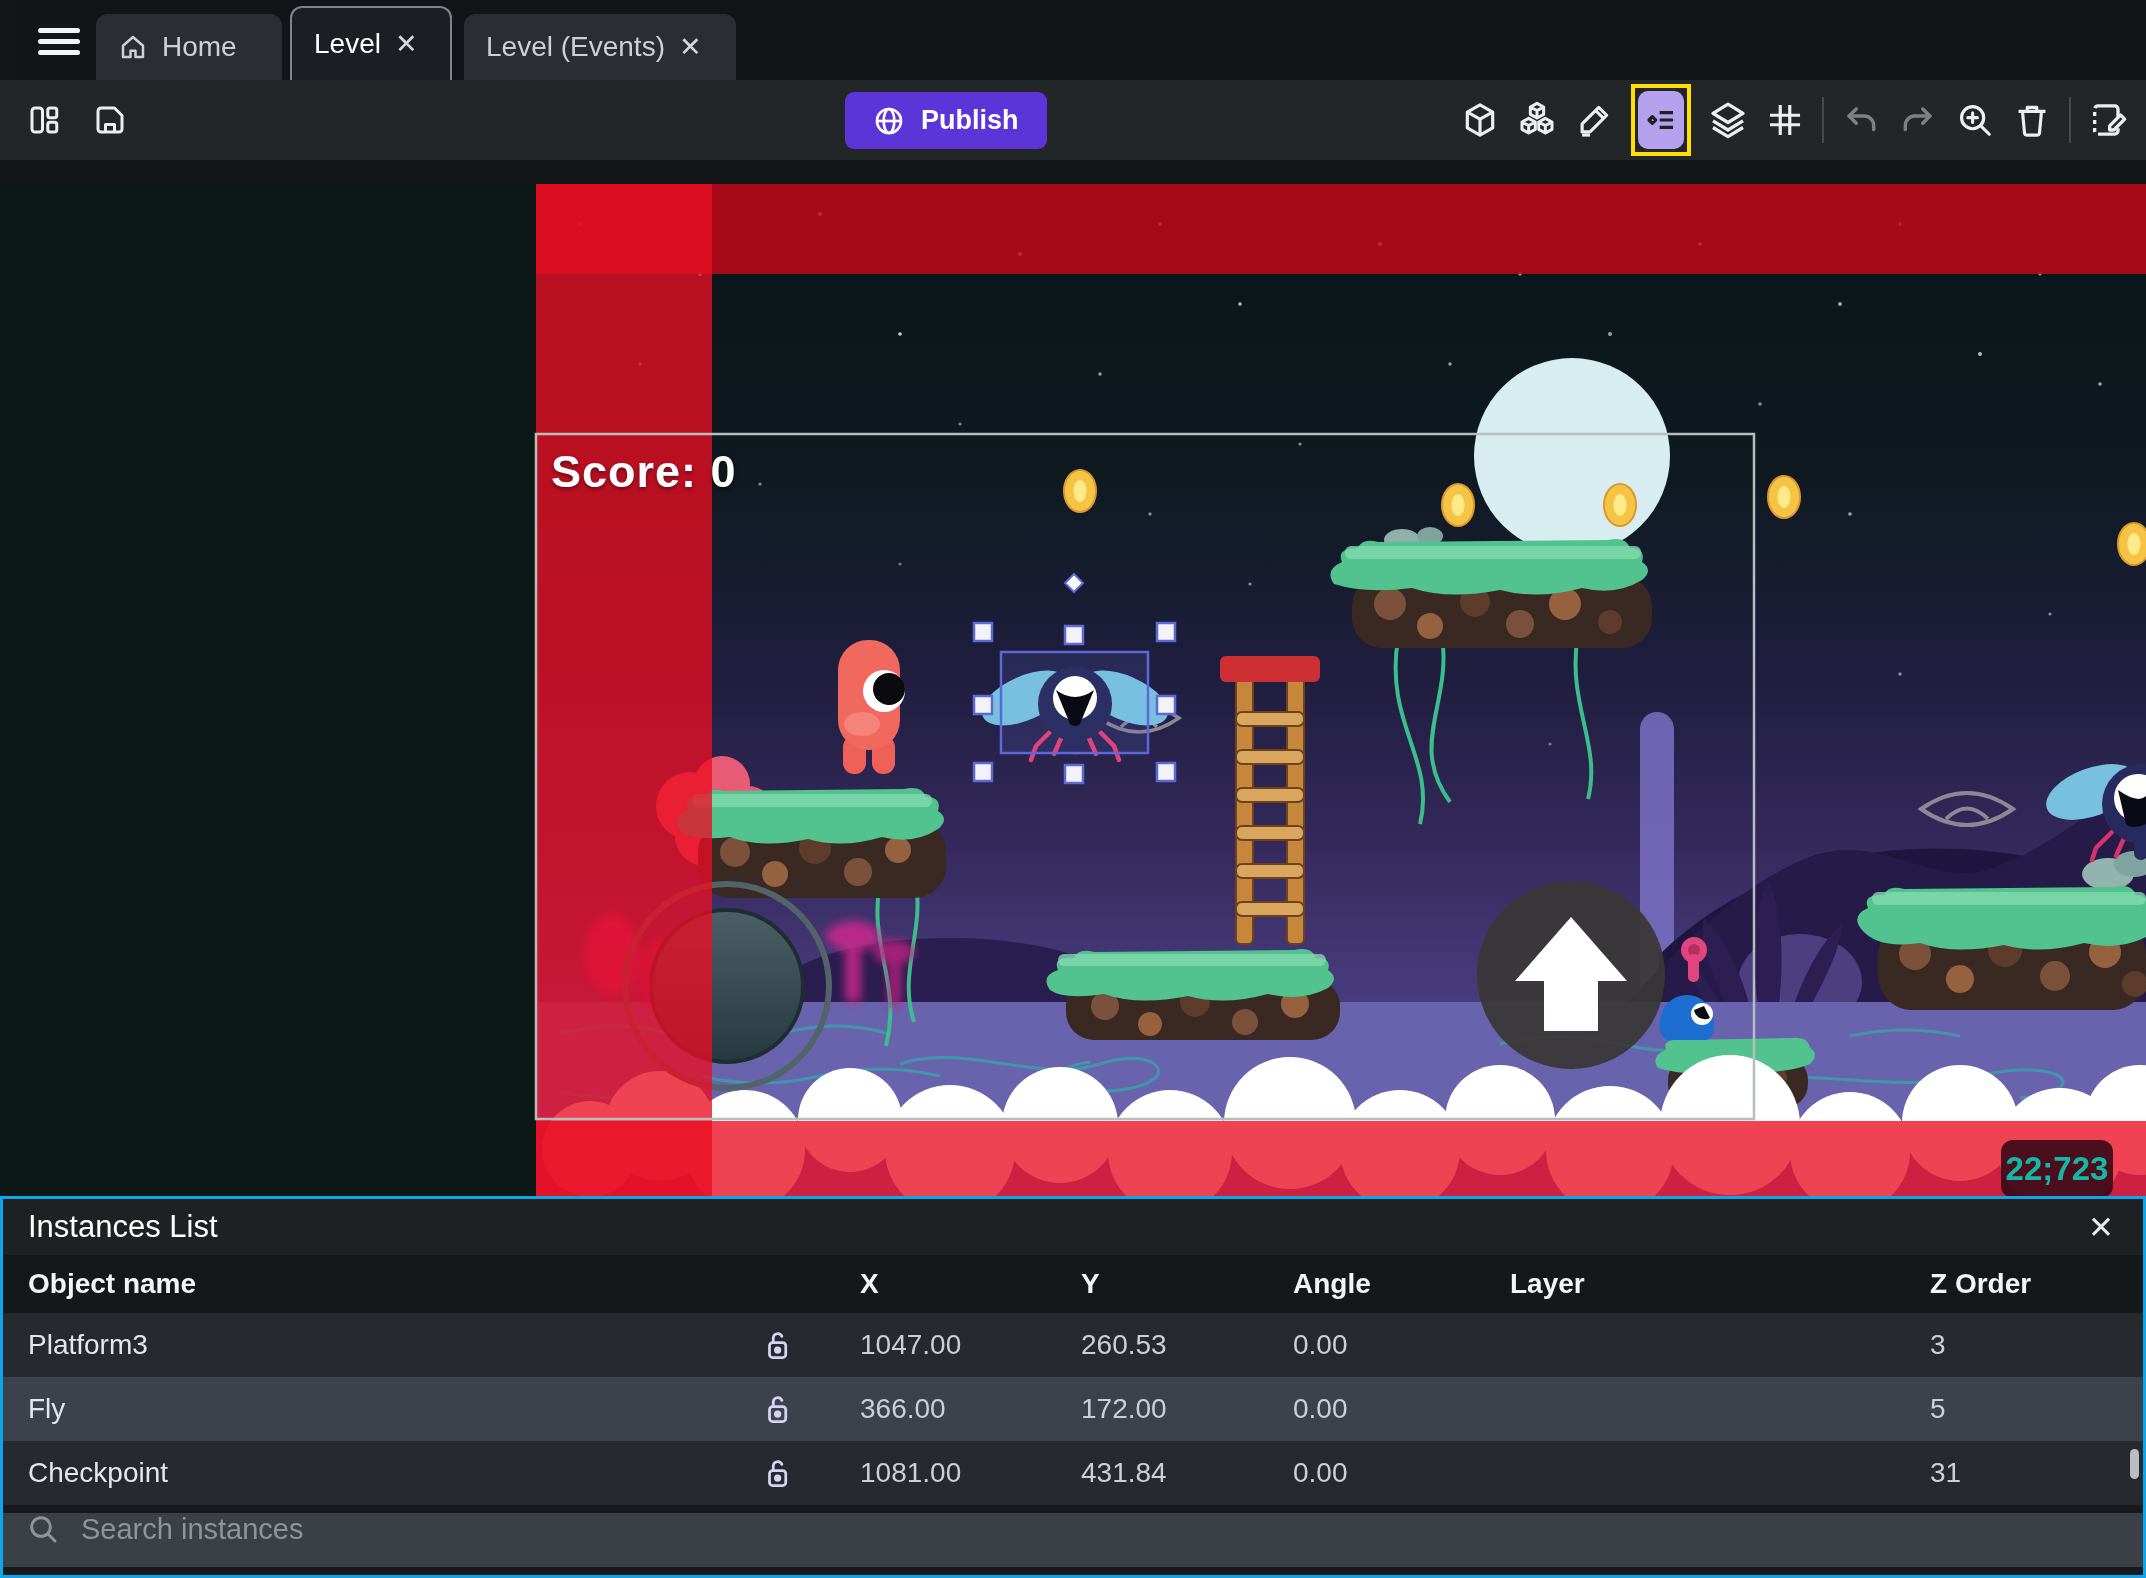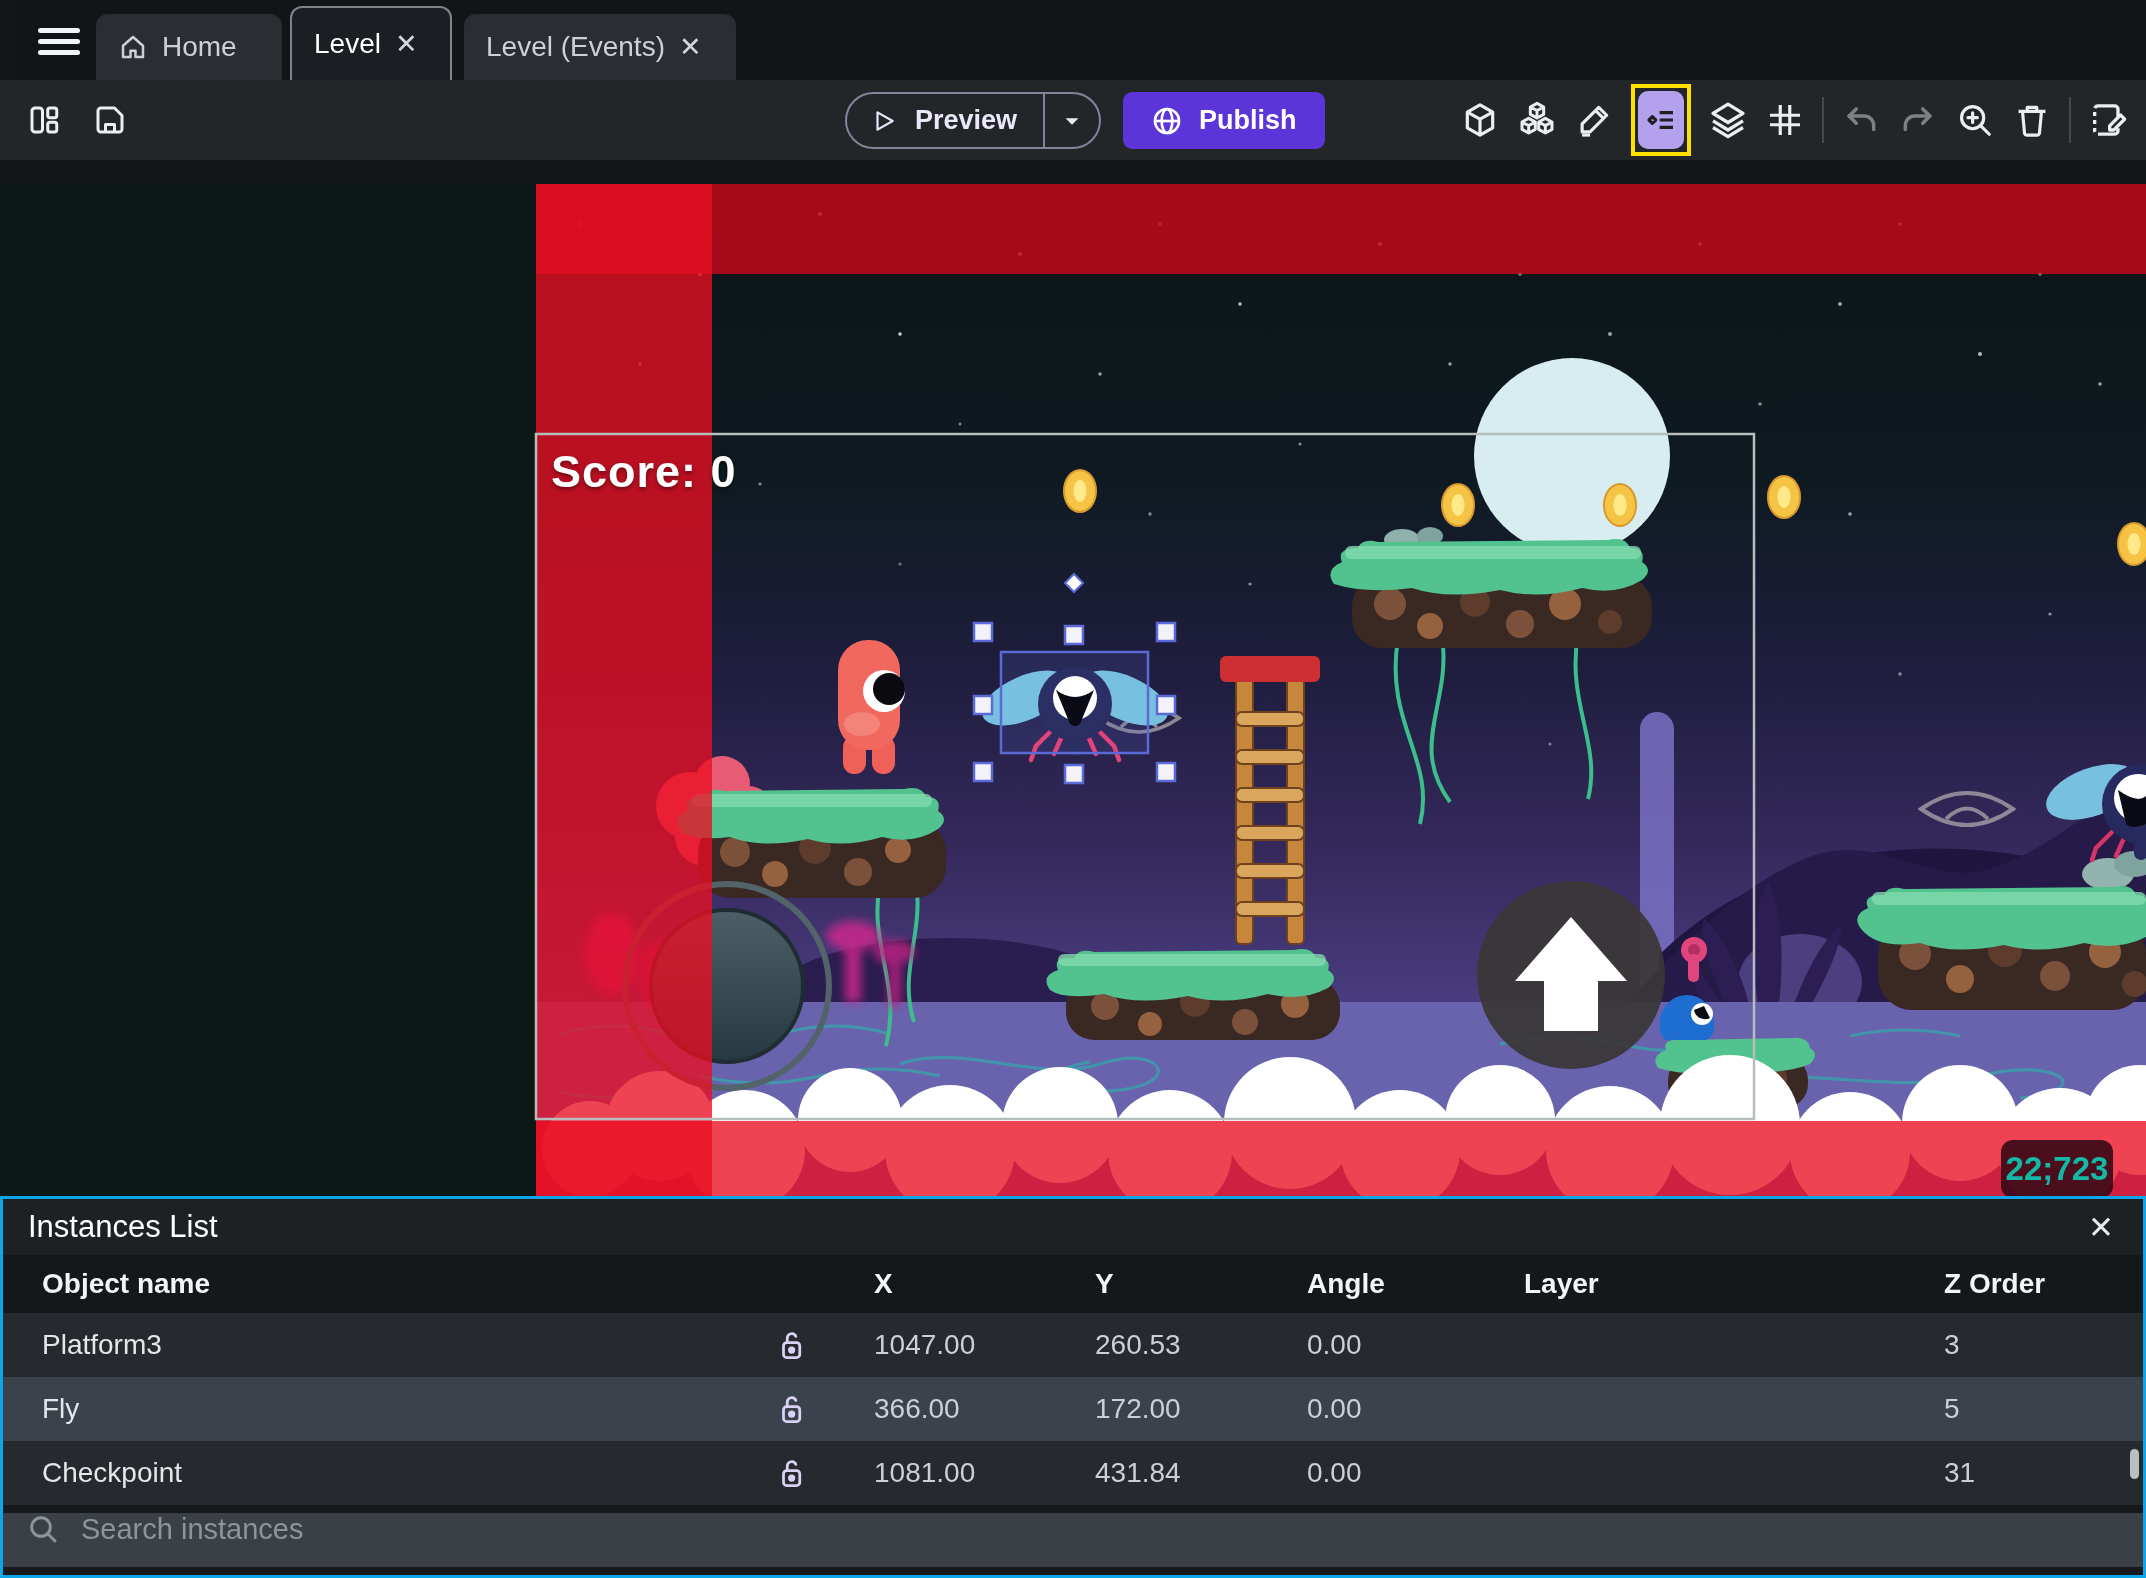--- a/index.html
+++ b/index.html
@@ -52,21 +52,21 @@
       justify-content:center; color:#14b8a6; font-size:33px; font-weight:bold; }
 
   
   .panel { position:absolute; left:0; top:1196px; width:2146px; height:382px;
       border:3px solid #0ea5e9; background:#17191c; }
   .p-title { height:56px; background:#1e2124; display:flex; align-items:center; position:relative; }
   .p-title .t { margin-left:25px; color:#ffffff; font-size:31px; font-weight:500; }
   .p-close { position:absolute; right:24px; top:10px; width:36px; height:36px; color:#e8eaed;
       font-size:31px; display:flex; align-items:center; justify-content:center; cursor:pointer; }
   .grid-row { display:grid; grid-template-columns:715px 117px 221px 212px 217px 420px 1fr;
-      align-items:center;padding-left:14px; }
+      align-items:center; }
   .grid-row > .c { padding-left:25px; overflow:hidden; white-space:nowrap; }
   .grid-row > .lock-c { display:flex; justify-content:center; }
   .p-head { height:58px; background:#15181b; color:#f2f4f6; font-size:28px; font-weight:bold; }
   .rows { position:relative; }
   .irow { height:64px; background:#26292e; color:#e4e7ea; font-size:28px; }
   .irow.selected { background:#3b424c; }
   .irow .num { color:#ccd0d5; }
   .scrollthumb { position:absolute; right:4px; top:136px; width:9px; height:30px;
       background:#b9bec3; border-radius:5px; }
   .p-gap { height:8px; background:#17191c; }
@@ -116,33 +116,20 @@
       </div>
       <div class="tb-ic">
         <svg width="36" height="36" viewBox="0 0 24 24" fill="none" stroke="#eceef0" stroke-width="2" stroke-linejoin="round">
           <path d="M4,6 a2,2 0 0 1 2,-2 H15 l5,5 V18 a2,2 0 0 1 -2,2 H6 a2,2 0 0 1 -2,-2 Z"></path>
           <path d="M9,20 v-5 h6 v5"></path>
         </svg>
       </div>
     </div>
 
     <div class="tb-center">
-      <div class="btn-preview">
-        <span class="main">
-          <svg width="26" height="26" viewBox="0 0 24 24" fill="none" stroke="#ece8fb" stroke-width="2" stroke-linejoin="round">
-              <path d="M6,4 L20,12 L6,20 Z"></path>
-            </svg>
-          <span>Preview</span>
-        </span>
-        <span class="split">
-          <svg width="22" height="22" viewBox="0 0 24 24" fill="#ece8fb">
-              <path d="M5,9 L12,16 L19,9 Z"></path>
-            </svg>
-        </span>
-      </div>
       <button class="btn-publish">
         <svg width="32" height="32" viewBox="0 0 24 24" fill="none" stroke="#ffffff" stroke-width="2">
           <circle cx="12" cy="12" r="9"></circle>
             <ellipse cx="12" cy="12" rx="4" ry="9"></ellipse>
             <path d="M3.5,12 h17"></path>
         </svg>
         <span>Publish</span>
       </button>
     </div>
 

